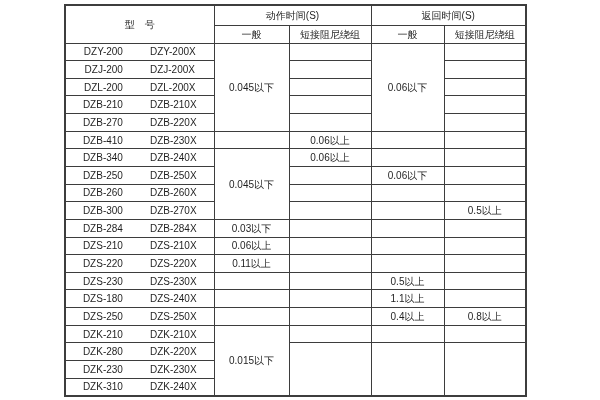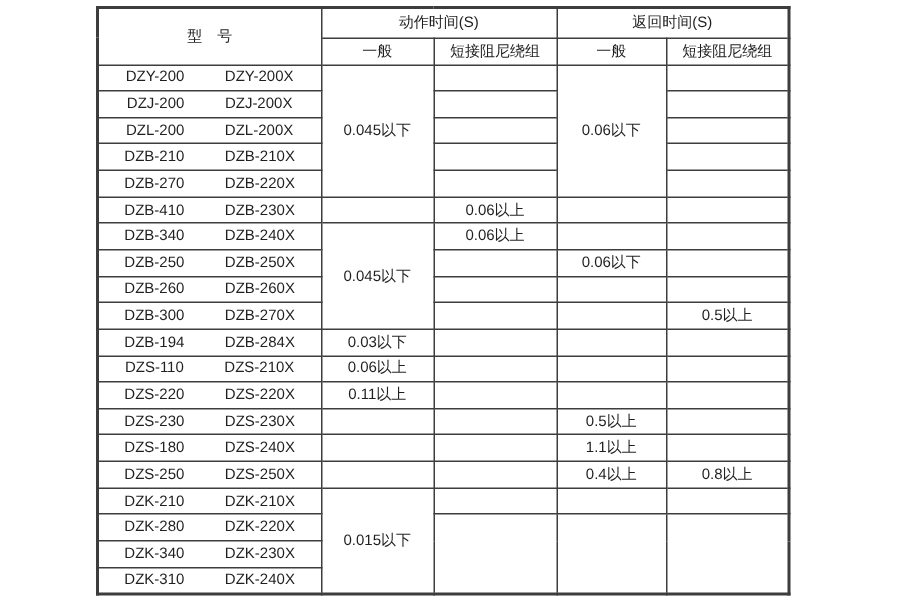--- a/index.html
+++ b/index.html
@@ -122,28 +122,28 @@
           <td></td>
           <td></td>
         </tr>
         <tr>
           <td class="model-cell"><span class="m1">DZB-300</span><span class="m2">DZB-270X</span></td>
           <td></td>
           <td></td>
           <td>0.5以上</td>
         </tr>
         <tr>
-          <td class="model-cell"><span class="m1">DZB-194</span><span class="m2">DZB-284X</span></td>
+          <td class="model-cell"><span class="m1">DZB-284</span><span class="m2">DZB-284X</span></td>
           <td>0.03以下</td>
           <td></td>
           <td></td>
           <td></td>
         </tr>
         <tr>
-          <td class="model-cell"><span class="m1">DZS-110</span><span class="m2">DZS-210X</span></td>
+          <td class="model-cell"><span class="m1">DZS-210</span><span class="m2">DZS-210X</span></td>
           <td>0.06以上</td>
           <td></td>
           <td></td>
           <td></td>
         </tr>
         <tr>
           <td class="model-cell"><span class="m1">DZS-220</span><span class="m2">DZS-220X</span></td>
           <td>0.11以上</td>
           <td></td>
           <td></td>
@@ -177,20 +177,20 @@
           <td></td>
           <td></td>
         </tr>
         <tr>
           <td class="model-cell"><span class="m1">DZK-280</span><span class="m2">DZK-220X</span></td>
           <td rowspan="3"></td>
           <td rowspan="3"></td>
           <td rowspan="3"></td>
         </tr>
         <tr>
-          <td class="model-cell"><span class="m1">DZK-340</span><span class="m2">DZK-230X</span></td>
+          <td class="model-cell"><span class="m1">DZK-230</span><span class="m2">DZK-230X</span></td>
         </tr>
         <tr>
           <td class="model-cell"><span class="m1">DZK-310</span><span class="m2">DZK-240X</span></td>
         </tr>
       </tbody>
   </table>
 </div>
 
 </body></html>

